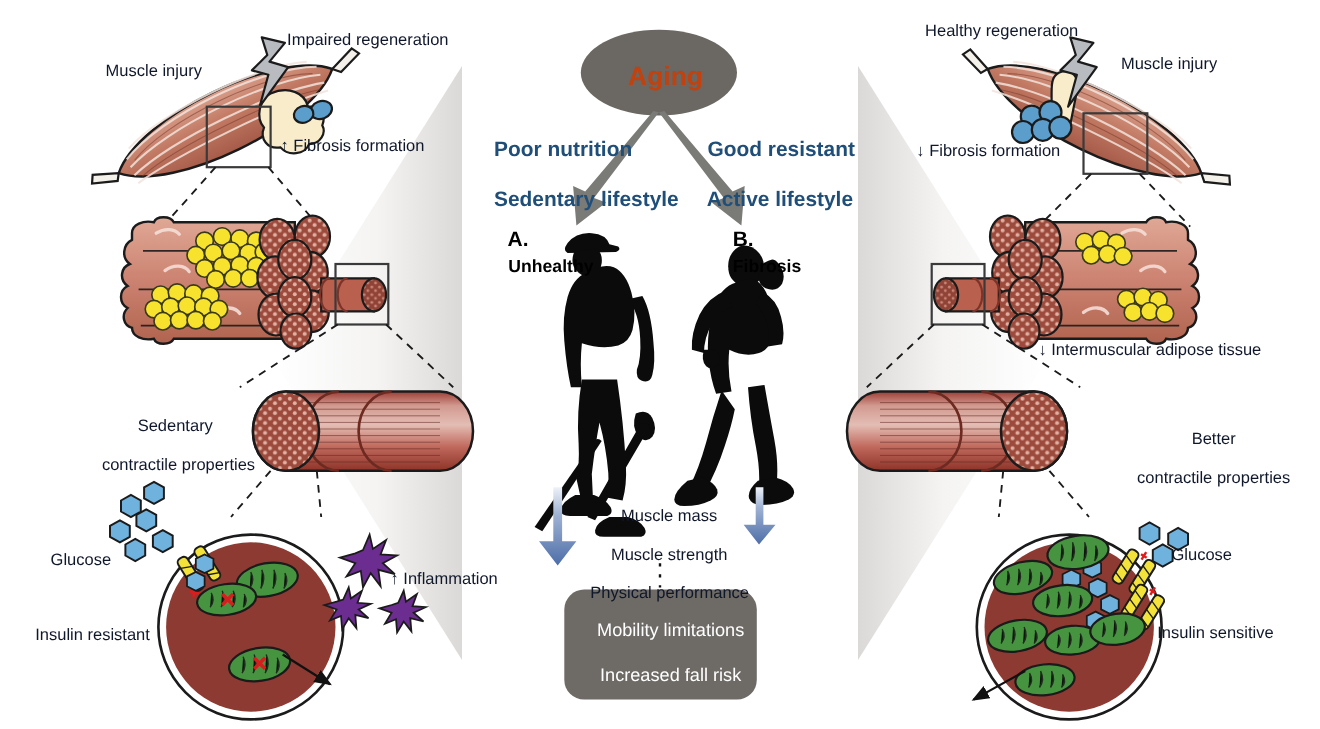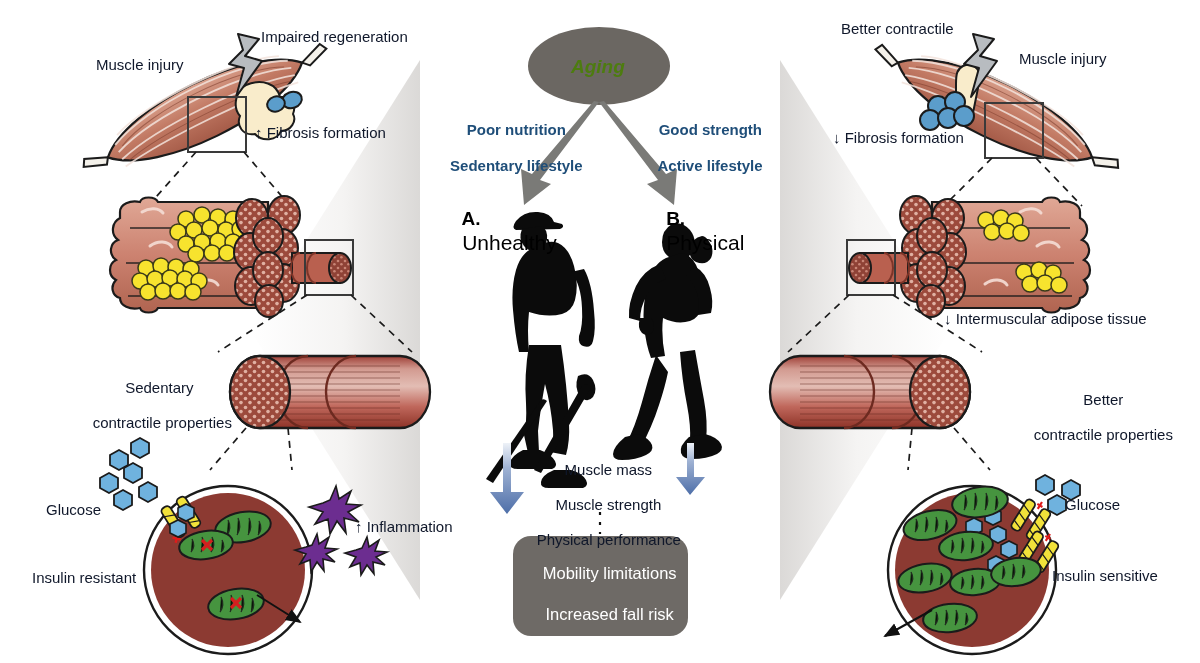--- a/index.html
+++ b/index.html
@@ -1,25 +1,25 @@
 <!DOCTYPE html>
 <html><head>
 <meta charset="utf-8">
 <style>
   html,body{margin:0;padding:0;background:#fff;}
   body{width:1200px;height:663px;overflow:hidden;font-family:"Liberation Sans",sans-serif;}
   #stage{position:relative;width:1200px;height:663px;background:#ffffff;}
   .lbl{position:absolute;color:#0f172a;font-size:15px;line-height:1.18;white-space:pre;font-family:"Liberation Sans",sans-serif;}
   .lbl.c{text-align:center;}
-  .blue{color:#1f4e79;font-weight:bold;font-size:15px;line-height:1.2;text-align:center;}
+  .blue{color:#1f4e79;font-weight:bold;font-size:19px;line-height:1.2;}
   .hd{font-size:19px;font-weight:bold;color:#000;}
-  .hd .sm{font-size:21px;font-weight:normal;}
+  .hd .sm{font-size:16px;font-weight:bold;}
   .svgfull{position:absolute;left:0;top:0;width:1200px;height:663px;}
   .boxtxt{position:absolute;color:#fff;font-size:16.5px;line-height:1.23;text-align:center;white-space:pre;}
-  .agingtxt{position:absolute;color:#4d7c0f;font-size:19px;font-weight:bold;font-style:italic;}
+  .agingtxt{position:absolute;color:#c2410c;font-size:24px;font-weight:bold;}
 </style>
 </head>
 <body>
 
 <div id="stage">
 
   <svg class="svgfull" viewBox="0 0 1200 663">
     <defs>
       <linearGradient id="bgdiamondL" x1="0" y1="0" x2="1" y2="0">
         <stop offset="0%" stop-color="#ffffff"></stop>
@@ -567,31 +567,31 @@
     </g>
   </svg>
 
   <div class="agingtxt" style="left:571px;top:56px;">Aging</div>
 
   <div class="lbl blue" style="left:428px;top:103px;width:160px;">
     <span>Poor nutrition</span><br>
     <span>Sedentary lifestyle</span>
   </div>
   <div class="lbl blue" style="left:622px;top:103px;width:160px;">
-    <span>Good strength</span><br>
+    <span>Good resistant</span><br>
     <span>Active lifestyle</span>
   </div>
 
   <div class="lbl hd" style="left:441px;top:186px;">
     <span>A.</span>
     <span class="sm">Unhealthy</span>
   </div>
   <div class="lbl hd" style="left:645px;top:186px;">
     <span>B.</span>
-    <span class="sm">Physical</span>
+    <span class="sm">Fibrosis</span>
   </div>
 
   <div class="lbl c" style="left:520px;top:443px;width:160px;">
     <span>Muscle mass</span><br>
     <span>Muscle strength</span><br>
     <span>Physical performance</span>
   </div>
 
   <div class="boxtxt" style="left:513px;top:543px;width:175px;">
     <span>Mobility limitations</span><br>
@@ -605,21 +605,21 @@
   <div class="lbl" style="left:261px;top:28px;">Impaired regeneration</div>
   <div class="lbl" style="left:255px;top:124px;">↑ Fibrosis formation</div>
   <div class="lbl c" style="left:76px;top:361px;width:150px;">
     <span>Sedentary</span><br>
     <span>contractile properties</span>
   </div>
   <div class="lbl" style="left:46px;top:501px;">Glucose</div>
   <div class="lbl" style="left:32px;top:569px;">Insulin resistant</div>
   <div class="lbl" style="left:355px;top:518px;">↑ Inflammation</div>
 
-  <div class="lbl" style="left:841px;top:20px;">Better contractile</div>
+  <div class="lbl" style="left:841px;top:20px;">Healthy regeneration</div>
   <div class="lbl" style="left:1019px;top:50px;">Muscle injury</div>
   <div class="lbl" style="left:833px;top:129px;">↓ Fibrosis formation</div>
   <div class="lbl" style="left:944px;top:310px;">↓ Intermuscular adipose tissue</div>
   <div class="lbl c" style="left:1005px;top:373px;width:180px;">
     <span>Better</span><br>
     <span>contractile properties</span>
   </div>
   <div class="lbl" style="left:1065px;top:496px;">Glucose</div>
   <div class="lbl" style="left:1052px;top:567px;">Insulin sensitive</div>
 

